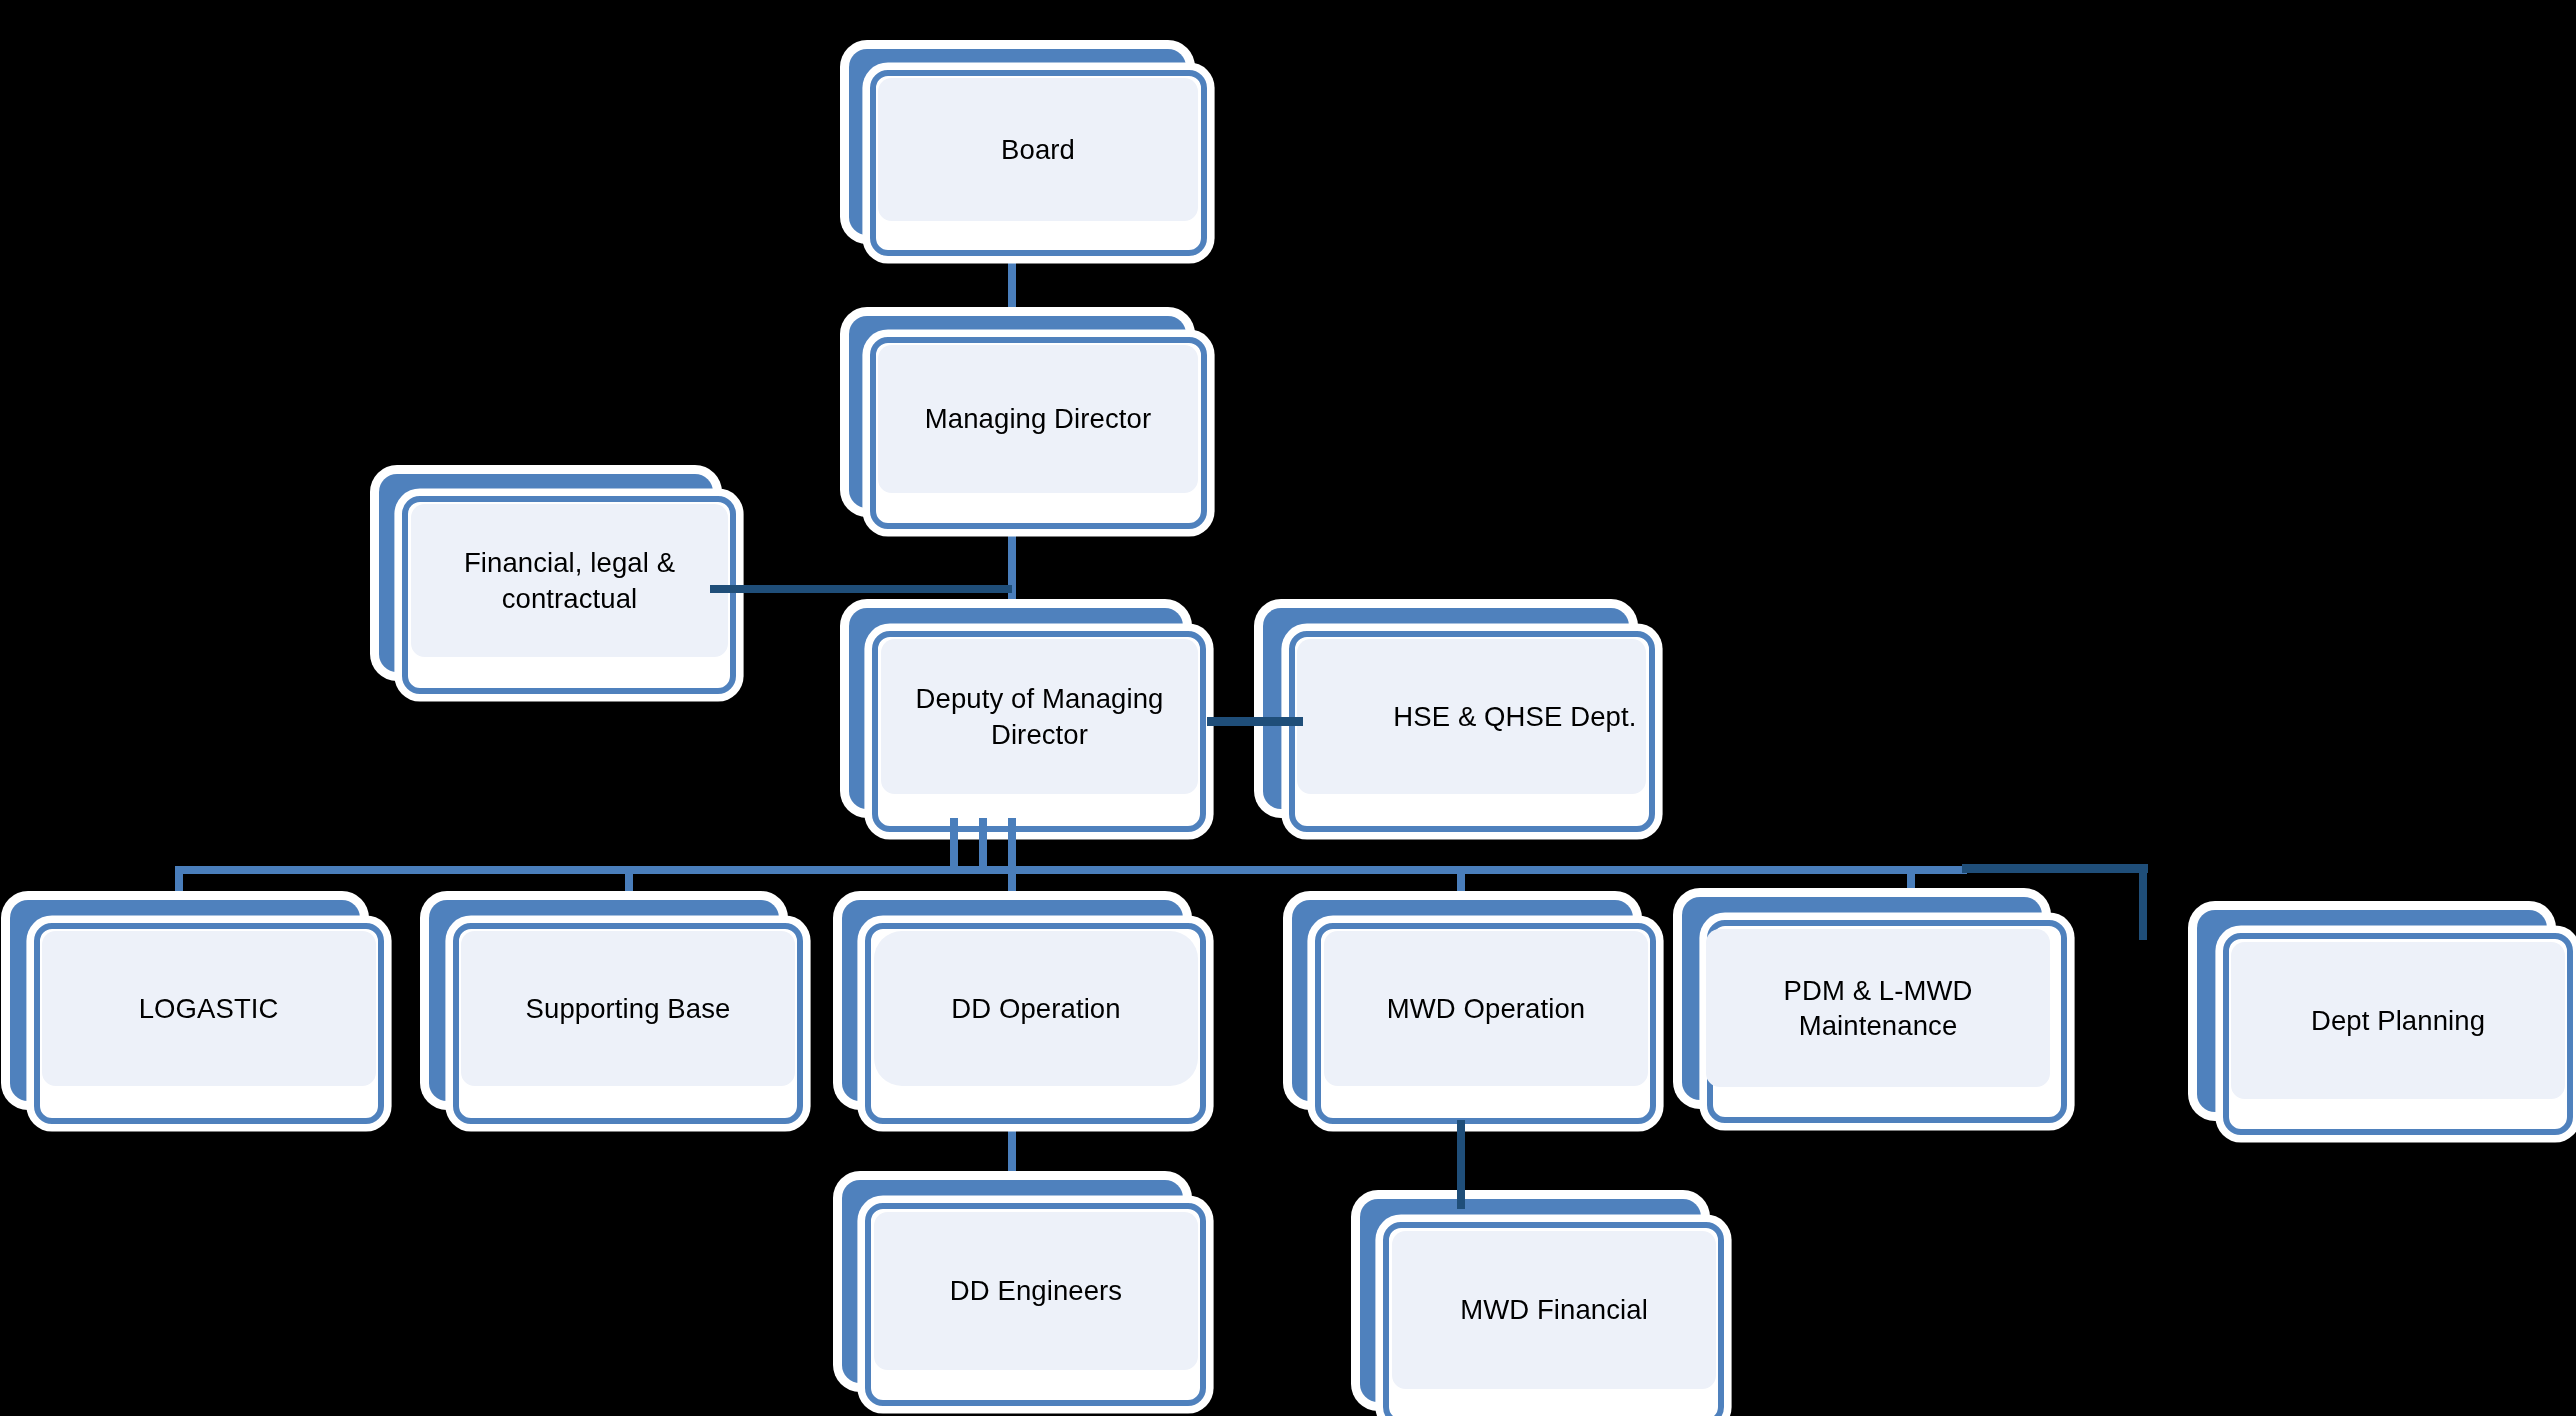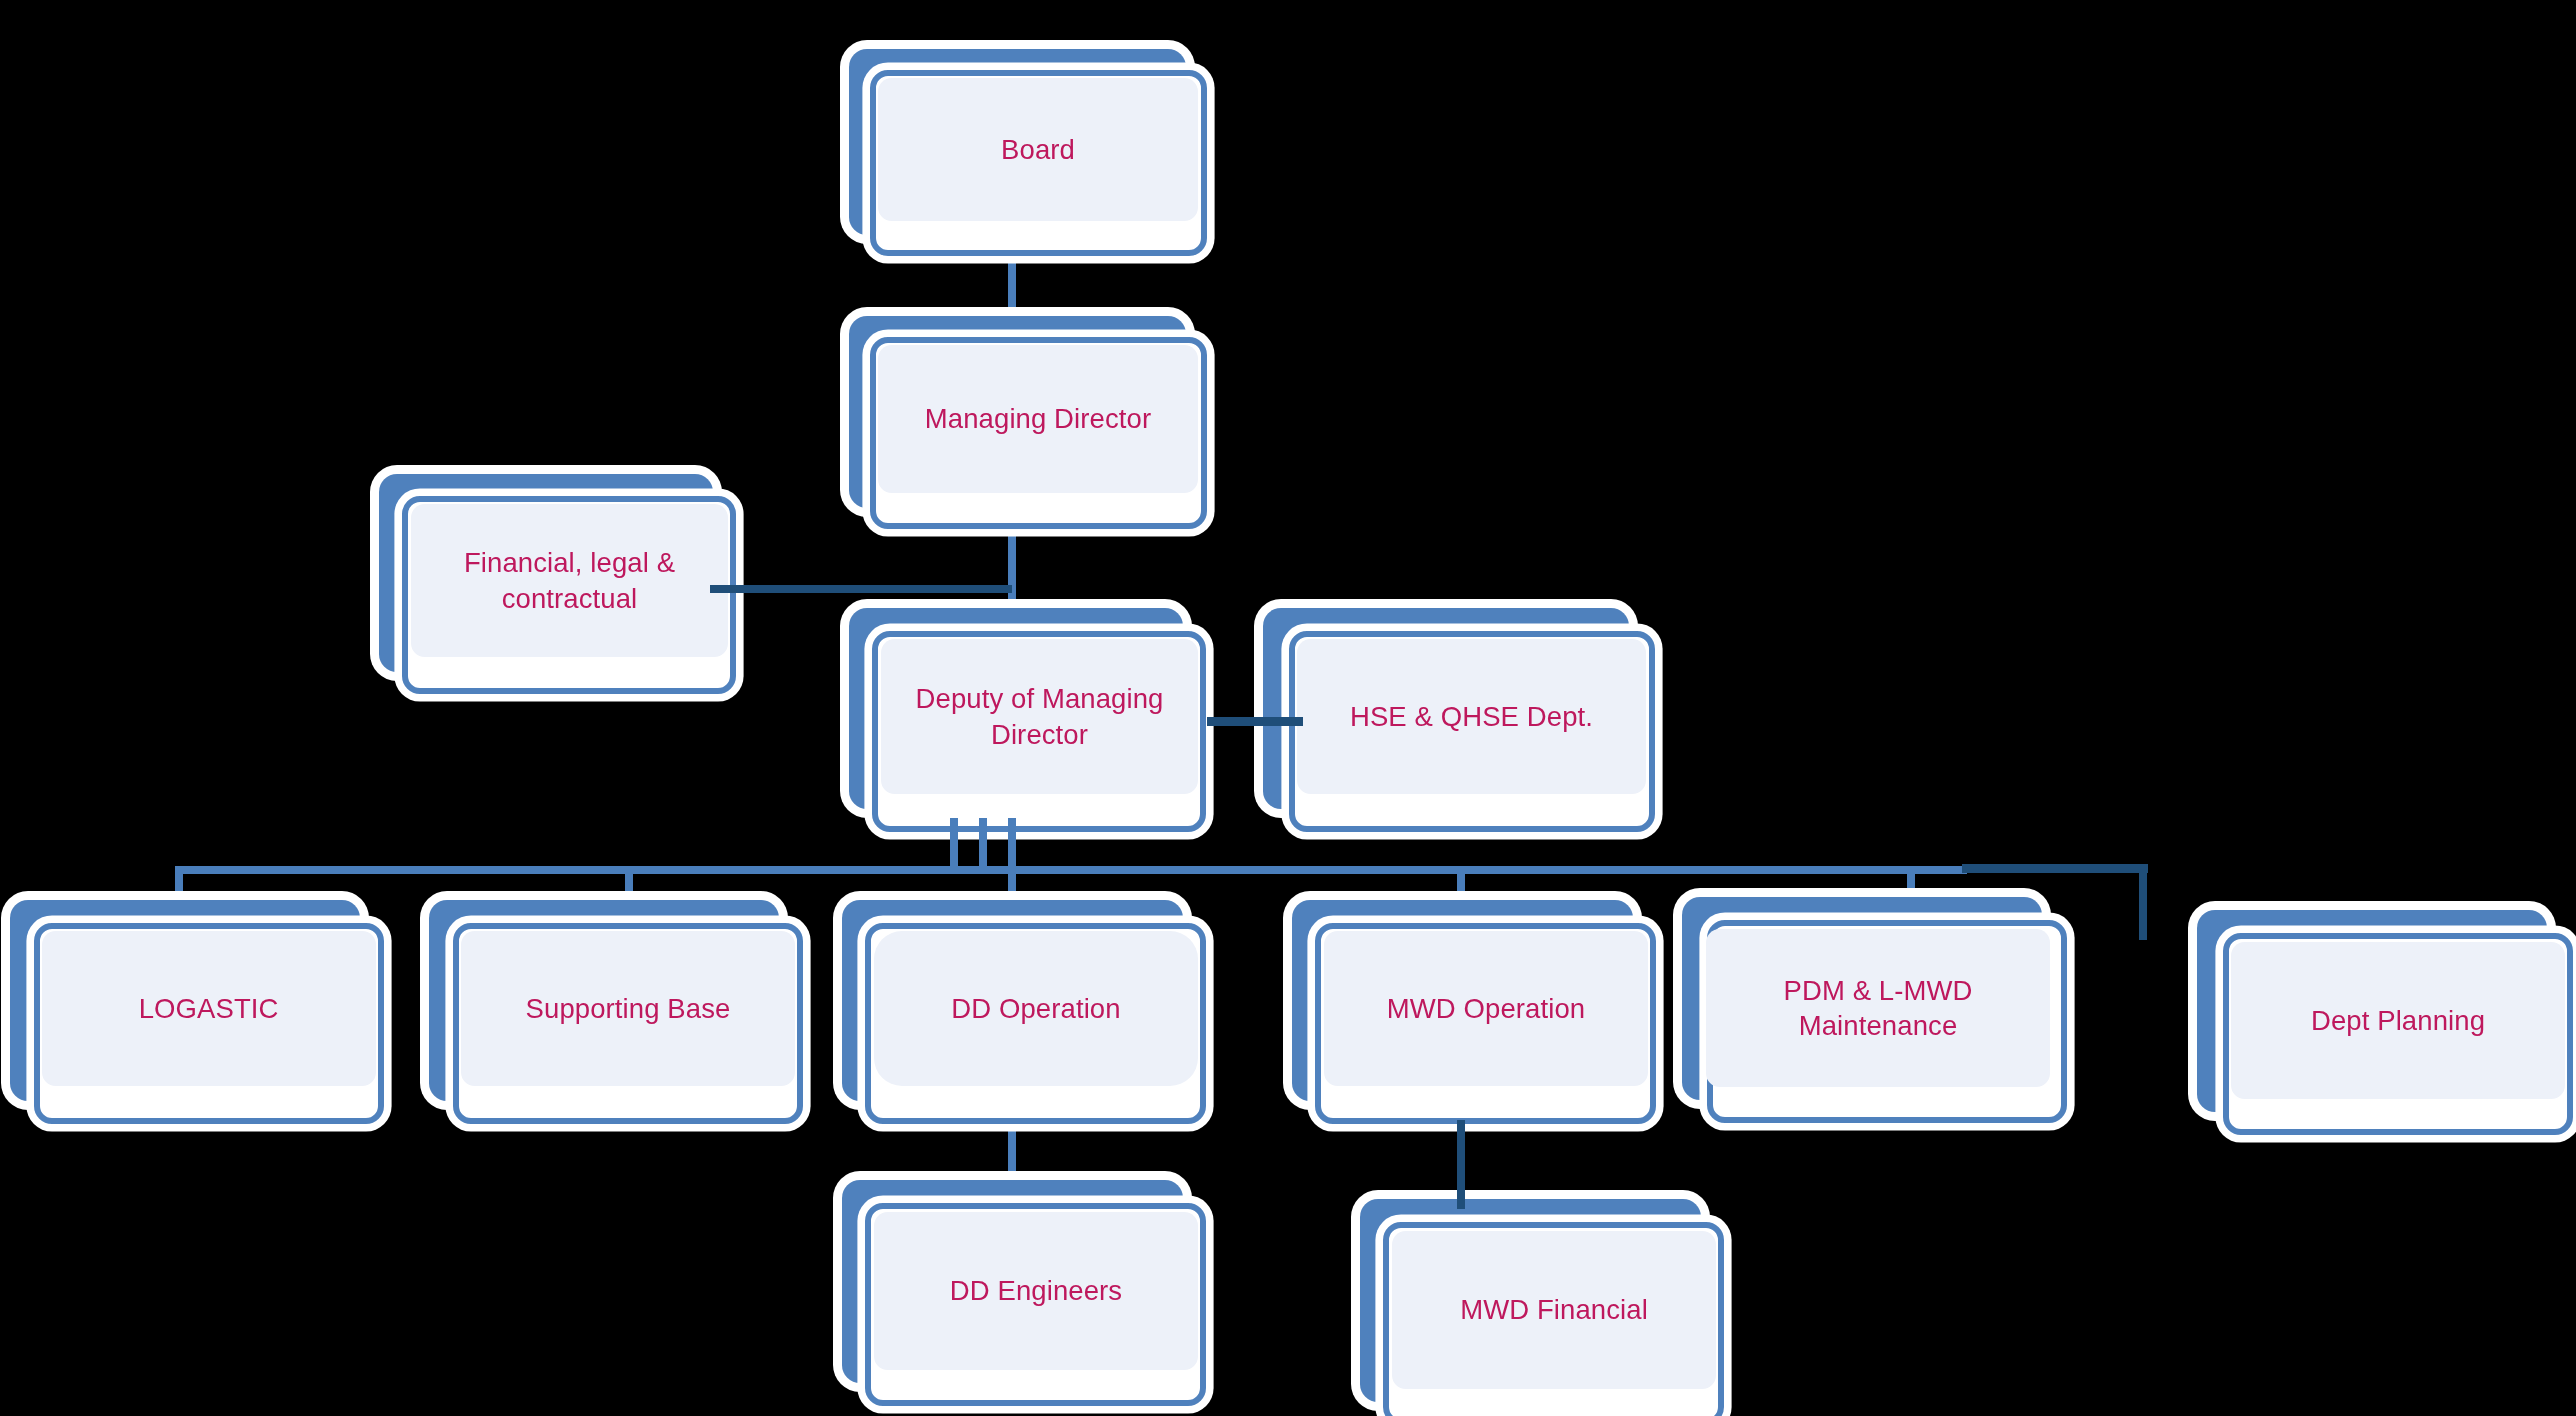--- a/index.html
+++ b/index.html
@@ -67,21 +67,21 @@
     border-radius: 13.7px;
     display: flex;
     align-items: center;
     justify-content: center;
     text-align: center;
     box-sizing: border-box;
     z-index: 5;
   }
 
   .node .node-label {
-    color: #be185d;
+    color: #000000;
     font-size: 27.5px;
     line-height: 1.28;
     font-weight: 400;
     letter-spacing: 0.1px;
     padding: 0 9.6px;
     white-space: pre-line;
   }
 </style>
 </head>
 <body>
@@ -145,21 +145,21 @@
     <div class="plate-front" style="left:23.4px; top:23px; width:334px; height:201px;"></div>
     <div class="plate-inner" style="left:32px; top:31px; width:317px; height:155px;">
       <span class="node-label">Deputy of Managing
 Director</span>
     </div>
   </div>
 
   <div class="node" style="left:1263px; top:608px; width:392px; height:223px;">
     <div class="plate-back" style="width:366px; height:201px;"></div>
     <div class="plate-front" style="left:26px; top:23px; width:366px; height:201px;"></div>
-    <div class="plate-inner" style="left:34px; top:31px; width:349px; height:155px;">
+    <div class="plate-inner" style="left:34px; top:31px; width:349px; height:155px;justify-content:flex-end;">
       <span class="node-label">HSE &amp; QHSE Dept.</span>
     </div>
   </div>
 
   <div class="node" style="left:9.6px; top:900px; width:374px; height:223px;">
     <div class="plate-back" style="width:350px; height:201px;"></div>
     <div class="plate-front" style="left:24px; top:23px; width:350px; height:201px;"></div>
     <div class="plate-inner" style="left:32px; top:31px; width:334px; height:155px;">
       <span class="node-label">LOGASTIC</span>
     </div>

